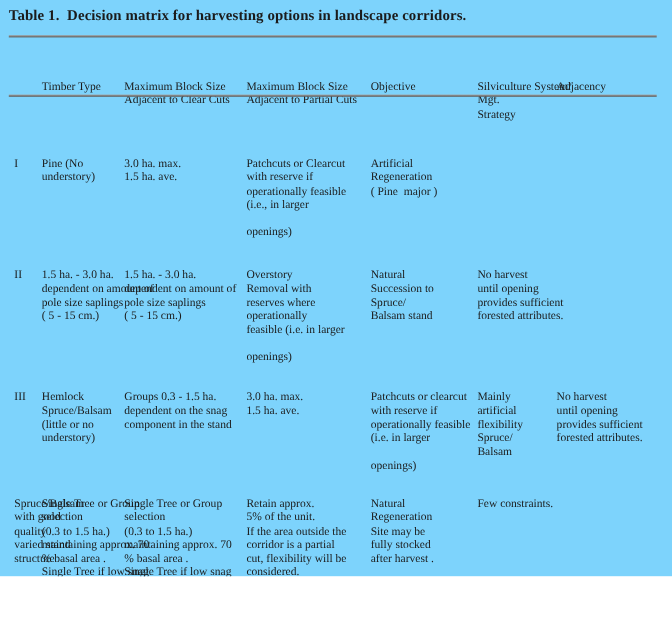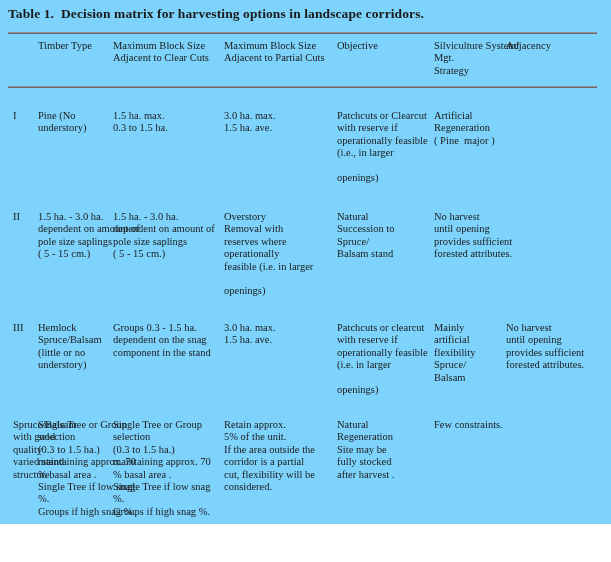--- a/index.html
+++ b/index.html
@@ -46,20 +46,21 @@
   .grid-r1 { top: 110px; }
   .grid-r2 { top: 211px; }
   .grid-r3 { top: 322px; }
   .grid-r4 { top: 419px; }
 
   .cell {
     font-size: 10.5px;
     line-height: 12.4px;
     white-space: pre;
     overflow: visible;
+    margin-top: 34px;
   }
 </style>
 </head>
 <body>
 
 <div class="page">
 
   <div class="table-title">Table 1.  Decision matrix for harvesting options in landscape corridors.</div>
 
   <div class="rule rule-top"></div>
@@ -77,22 +78,20 @@
 Strategy</div>
     <div class="cell">Adjacency</div>
   </div>
 
   <div class="rule rule-header"></div>
 
   <div class="grid-row grid-r1">
     <div class="cell">I</div>
     <div class="cell">Pine (No
 understory)</div>
-    <div class="cell">1.5 ha. max.
-0.3 to 1.5 ha.</div>
     <div class="cell">3.0 ha. max.
 1.5 ha. ave.</div>
     <div class="cell">Patchcuts or Clearcut
 with reserve if
 operationally feasible
 (i.e., in larger
 
 openings)</div>
     <div class="cell">Artificial
 Regeneration

